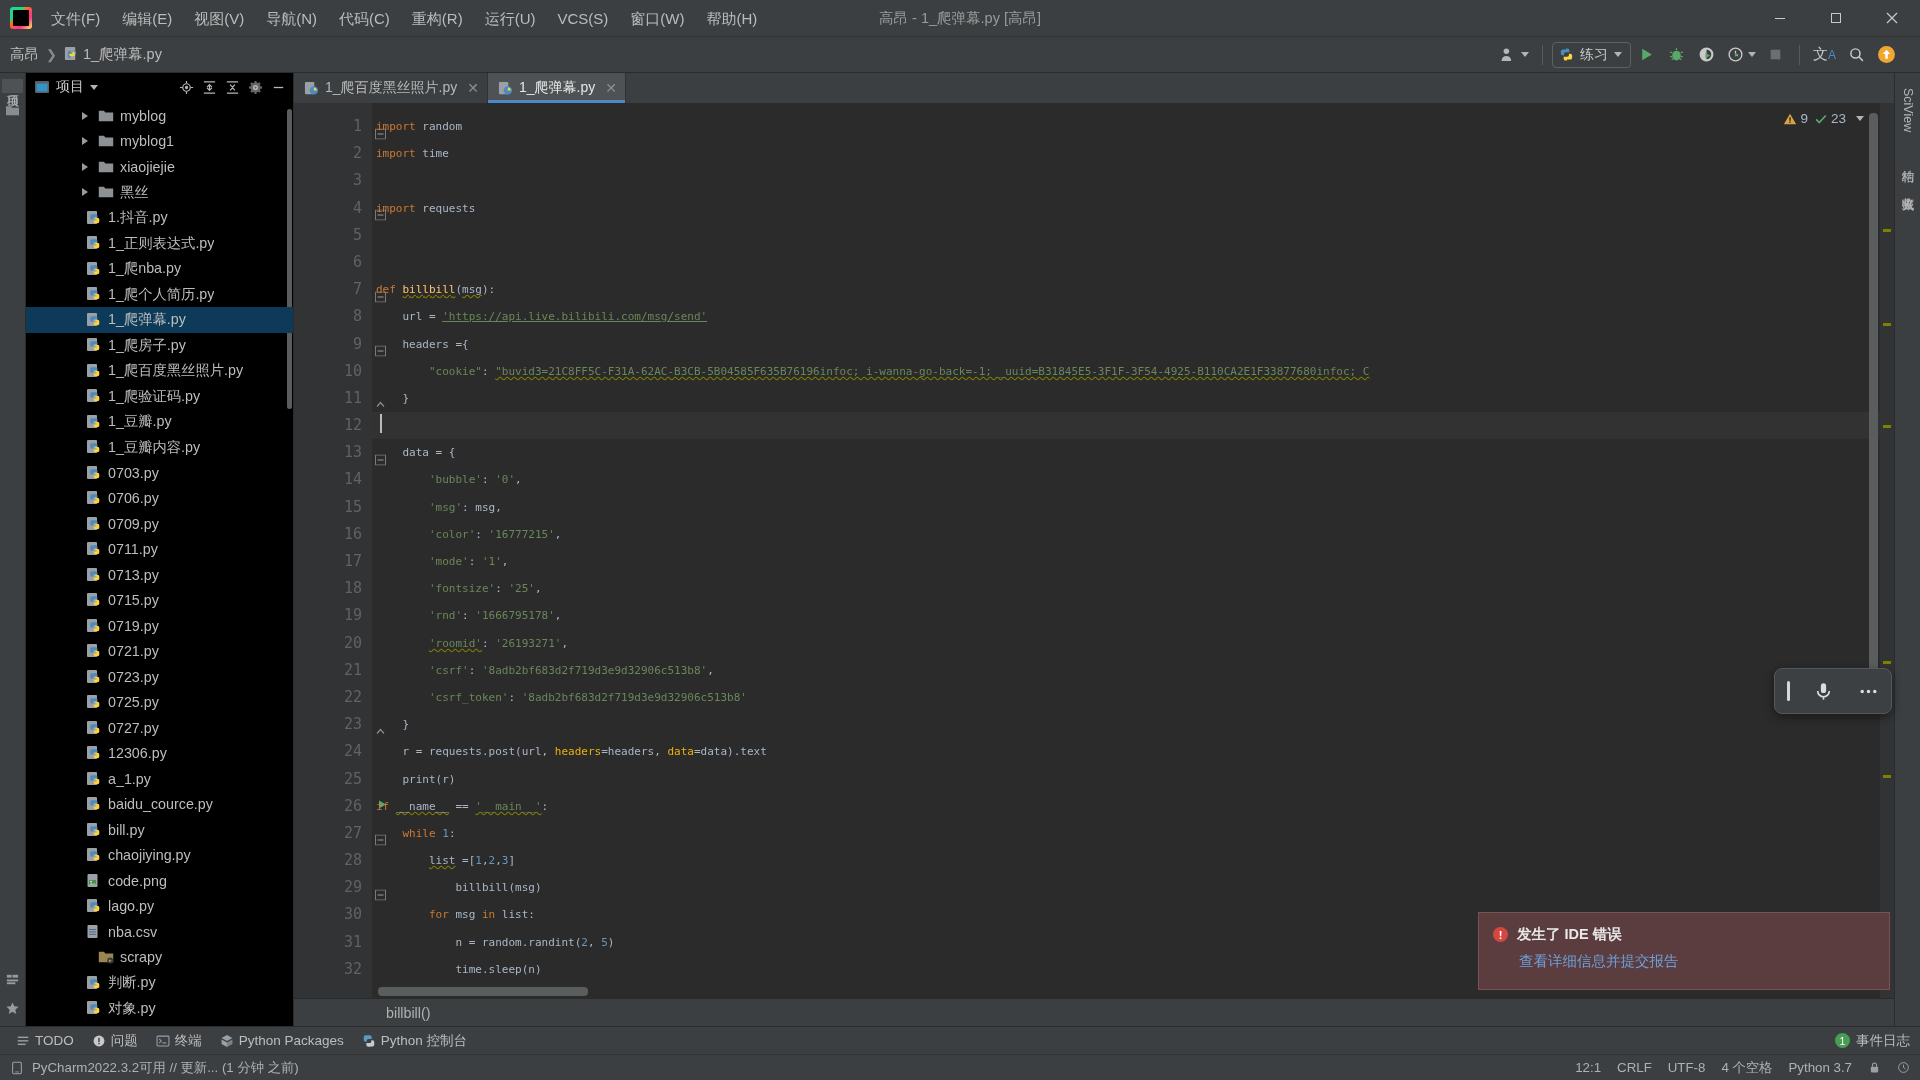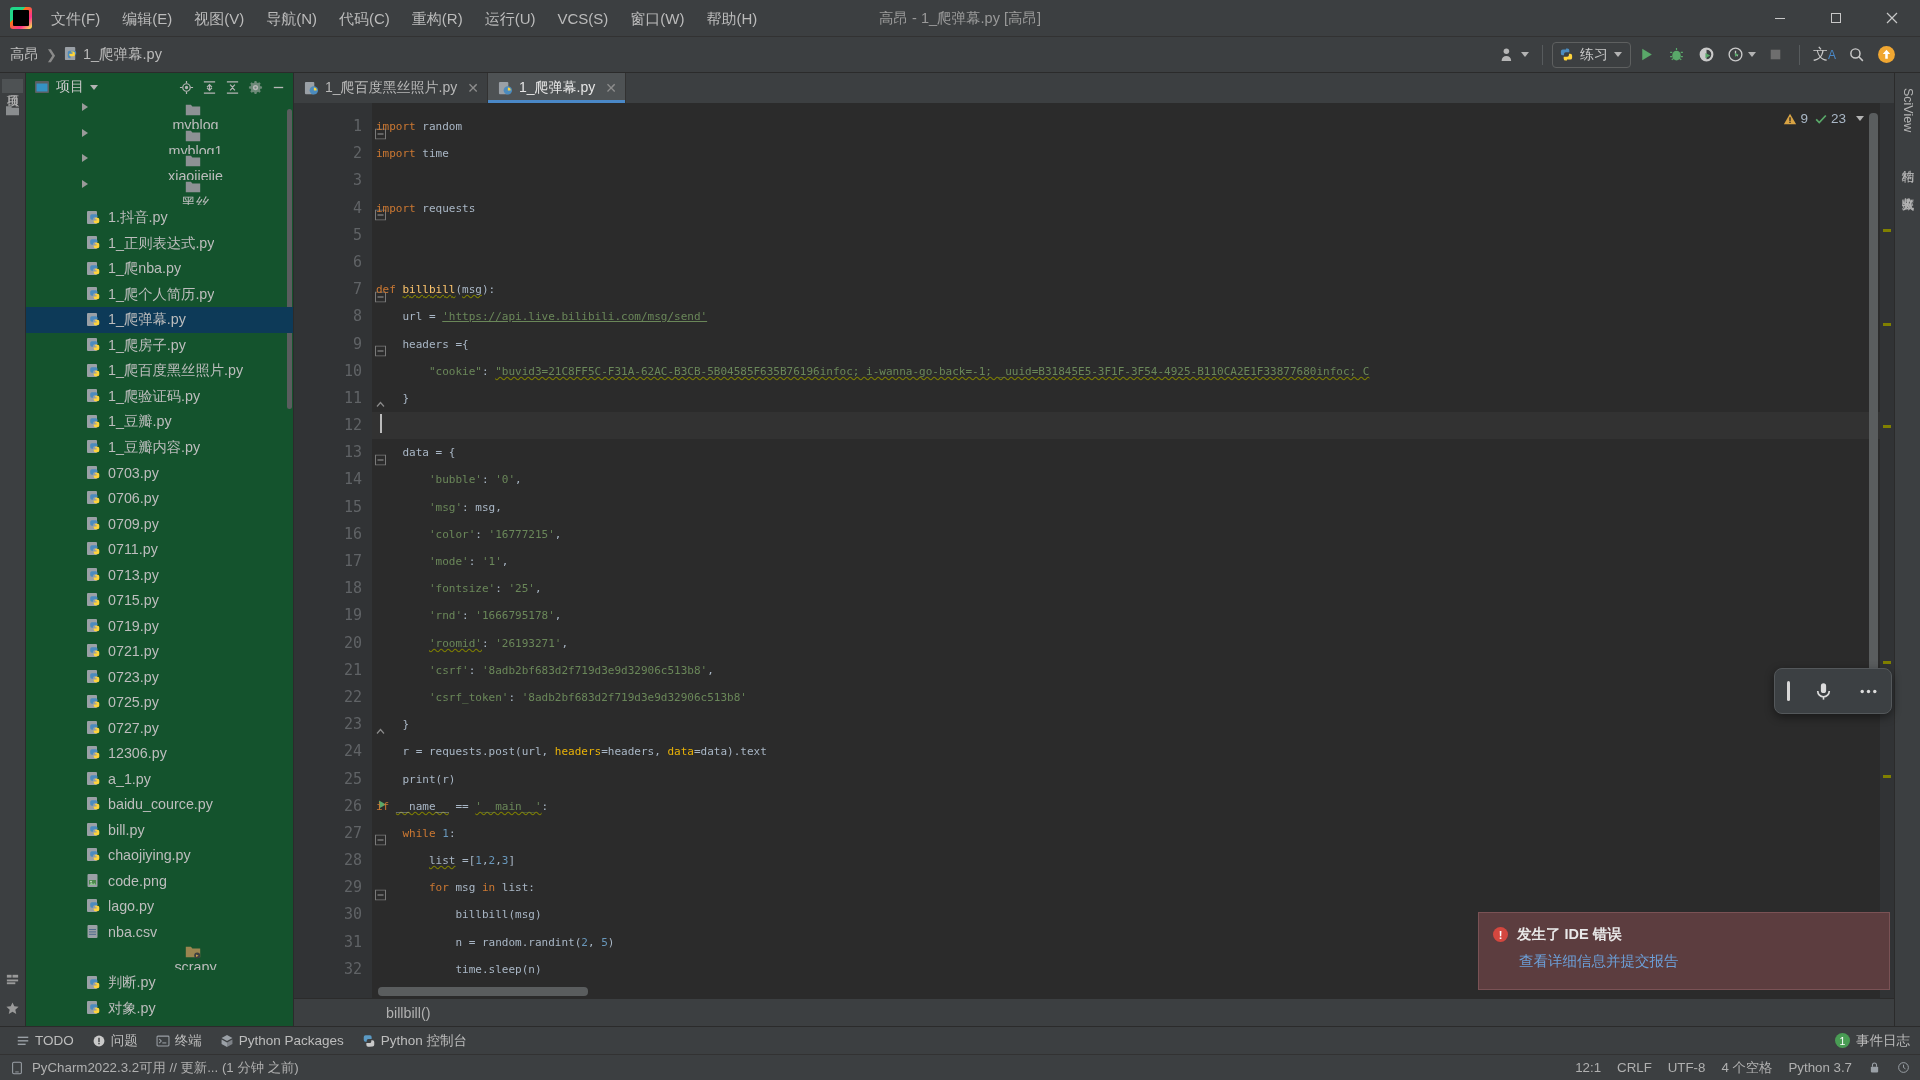--- a/index.html
+++ b/index.html
@@ -76,38 +76,38 @@
   }
   .vtab {
     writing-mode: vertical-rl; text-orientation: mixed;
     color: #b5b5b5; font-size: 12.5px; padding: 7px 2px; white-space: nowrap;
   }
   .vtab.active { background: #4e5254; }
   .strip-bottom { position: absolute; bottom: 6px; left: 0; right: 0; display: flex; flex-direction: column; align-items: center; gap: 10px; }
 
   
   .project-pane {
-    width: 268px; flex: 0 0 268px; background: #14532d; display: flex; flex-direction: column;
+    width: 268px; flex: 0 0 268px; background: #000000; display: flex; flex-direction: column;
     border-right: 1px solid #2b2b2b; min-height: 0;
   }
   .pane-header {
     height: 28px; flex: 0 0 28px; display: flex; align-items: center; padding: 0 4px 0 8px; gap: 4px;
   }
   .pane-title { color: #c9c9c9; font-size: 14px; display: flex; align-items: center; gap: 6px; }
   .pane-icons { margin-left: auto; display: flex; align-items: center; gap: 1px; }
   .pi { width: 22px; height: 22px; display: flex; align-items: center; justify-content: center; border-radius: 3px; color: #b6b6b6; }
   .tree {
     flex: 1 1 auto; overflow: hidden; position: relative; padding-top: 2px;
     font-size: 14.3px; color: #bdbdbd;
   }
   .trow {
     display: flex; align-items: center; height: 25.5px; padding-left: 46px; white-space: nowrap;
     position: relative;
   }
-  .trow.dir { padding-left: 46px; flex-direction: column; }
+  .trow.dir { padding-left: 46px; }
   .trow.sel { background: #0d3a58; }
   .trow .arrow {
     position: absolute; left: 56px; width: 0; height: 0;
     border-top: 4.5px solid transparent; border-bottom: 4.5px solid transparent; border-left: 6px solid #9a9a9a;
   }
   .trow.dir { padding-left: 72px; }
   .trow.file { padding-left: 60px; text-align: center; }
   .ico { margin-right: 6px; flex: 0 0 auto; display: flex; }
   .tlabel { overflow: hidden; text-overflow: ellipsis; }
   .tree-scrollbar {
@@ -907,22 +907,22 @@
               <div class="cline"><span class="id">        </span><span class="str">'rnd'</span><span class="id">: </span><span class="str">'1666795178'</span><span class="id">,</span></div>
               <div class="cline"><span class="id">        </span><span class="str warn-sq">'roomid'</span><span class="id">: </span><span class="str">'26193271'</span><span class="id">,</span></div>
               <div class="cline"><span class="id">        </span><span class="str">'csrf'</span><span class="id">: </span><span class="str">'8adb2bf683d2f719d3e9d32906c513b8'</span><span class="id">,</span></div>
               <div class="cline"><span class="id">        </span><span class="str">'csrf_token'</span><span class="id">: </span><span class="str">'8adb2bf683d2f719d3e9d32906c513b8'</span></div>
               <div class="cline"><span class="id">    }</span></div>
               <div class="cline"><span class="id">    r = requests.post(url, </span><span class="namedarg">headers</span><span class="id">=headers, </span><span class="namedarg">data</span><span class="id">=data).text</span></div>
               <div class="cline"><span class="id">    print(r)</span></div>
               <div class="cline"><span class="kw">if</span><span class="id"> </span><span class="id warn-sq">__name__</span><span class="id"> == </span><span class="str warn-sq">'__main__'</span><span class="id">:</span></div>
               <div class="cline"><span class="id">    </span><span class="kw">while</span><span class="id"> </span><span class="num">1</span><span class="id">:</span></div>
               <div class="cline"><span class="id">        </span><span class="id warn-sq">list</span><span class="id"> =[</span><span class="num">1</span><span class="id">,</span><span class="num">2</span><span class="id">,</span><span class="num">3</span><span class="id">]</span></div>
+              <div class="cline"><span class="id">            billbill(msg)</span></div>
               <div class="cline"><span class="id">        </span><span class="kw">for</span><span class="id"> msg </span><span class="kw">in</span><span class="id"> list:</span></div>
-              <div class="cline"><span class="id">            billbill(msg)</span></div>
               <div class="cline"><span class="id">            n = random.randint(</span><span class="num">2</span><span class="id">, </span><span class="num">5</span><span class="id">)</span></div>
               <div class="cline"><span class="id">            time.sleep(n)</span></div>
             </div>
         </div>
 
         <div class="insp-widget">
           <span class="chip">
             <svg width="14" height="14" viewBox="0 0 16 16">
                 <path d="M8 2 15 14H1Z" fill="#d9a343"></path>
                 <rect x="7.2" y="6" width="1.6" height="4.2" fill="#2b2b2b"></rect>

